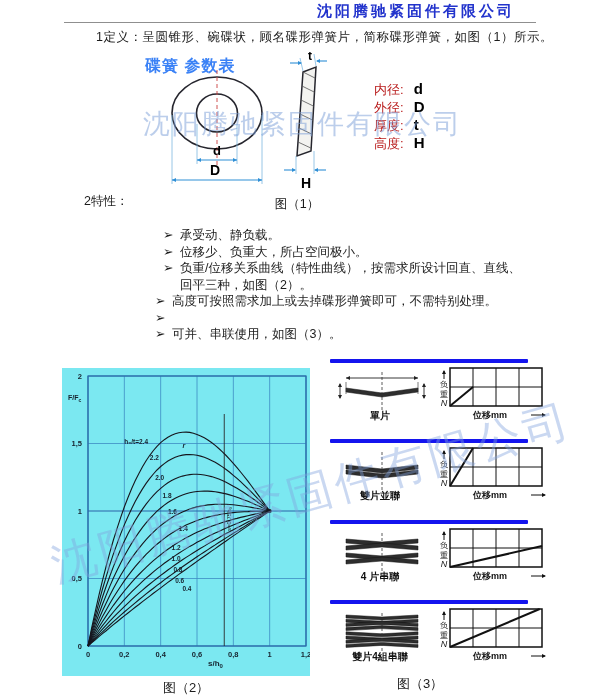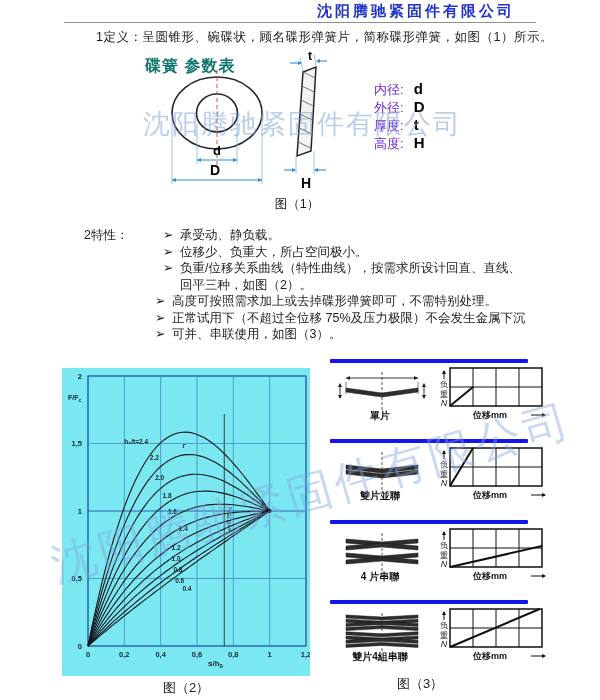--- a/index.html
+++ b/index.html
@@ -3,30 +3,30 @@
 <meta charset="utf-8">
 <style>
   html,body{margin:0;padding:0;background:#e8e8e8;}
   .page{position:relative;width:600px;height:700px;background:#ffffff;overflow:hidden;
         font-family:"Liberation Sans","DejaVu Sans",sans-serif;color:#1c1c1c;margin:0 auto;}
   .abs{position:absolute;}
   .company{top:2px;right:85px;font-family:"Liberation Serif","DejaVu Serif",serif;
            font-weight:bold;font-size:15px;letter-spacing:3px;color:#2233cc;}
   .header-rule{top:22px;left:64px;width:472px;height:1px;background:#8f8f8f;}
   .def-line{top:29px;left:96px;font-size:12.5px;white-space:nowrap;letter-spacing:0.5px;}
-  .fig1-title{top:56px;left:145px;font-size:16px;font-weight:bold;letter-spacing:1px;color:#0f766e;}
+  .fig1-title{top:56px;left:145px;font-size:16px;font-weight:bold;letter-spacing:1px;color:#3b82f6;}
   .fig1-caption{top:196px;left:257px;width:80px;text-align:center;font-size:12.5px;}
-  .feat-heading{top:227px;left:84px;font-size:12.5px;}
+  .feat-heading{top:193px;left:84px;font-size:12.5px;}
   #bullet-list{top:227px;left:85px;width:470px;font-size:12.5px;line-height:16.5px;}
   .bullet-row{display:flex;}
   .bullet-row.ga{padding-left:78px;}
   .bullet-row.gb{padding-left:70px;}
   .bullet-marker{width:17px;flex:none;}
   .legend-row{height:18px;white-space:nowrap;}
-  .legend-name{font-family:Liberation Sans, sans-serif;font-size:13px;color:#6d28d9;}
+  .legend-name{font-family:Liberation Sans, sans-serif;font-size:13px;color:#b91c1c;}
   .legend-sym{font-weight:bold;font-size:15px;color:#000;margin-left:10px;}
   #fig1-legend{top:80px;left:374px;}
   .fig2-caption{top:679px;left:62px;width:248px;text-align:center;font-size:13px;}
   .fig3-caption{top:675px;left:355px;width:130px;text-align:center;font-size:13px;}
   #fig3-col{top:356px;left:330px;width:215px;height:320px;}
   .f3bar{position:absolute;left:0;width:198px;height:4px;border-radius:1px;}
   .f3label{position:absolute;left:0;width:100px;text-align:center;font-size:10px;font-weight:bold;
            color:#111;white-space:nowrap;}
   .watermark-inline{top:106px;left:143px;font-size:27px;letter-spacing:2px;white-space:nowrap;
       color:rgba(122,158,216,0.5);z-index:6;pointer-events:none;font-family:"Liberation Serif",serif;}
@@ -115,21 +115,20 @@
       </div>
       <div class="bullet-row gb">
         <span class="bullet-marker">➢</span>
         <div>
           <div>高度可按照需求加上或去掉碟形弹簧即可，不需特别处理。</div>
         </div>
       </div>
       <div class="bullet-row gb">
         <span class="bullet-marker">➢</span>
         <div>
-          <div>正常试用下（不超过全位移 75%及压力极限）不会发生金属下沉</div>
         </div>
       </div>
       <div class="bullet-row gb">
         <span class="bullet-marker">➢</span>
         <div>
           <div>可并、串联使用，如图（3）。</div>
         </div>
       </div>
     </div>
 

